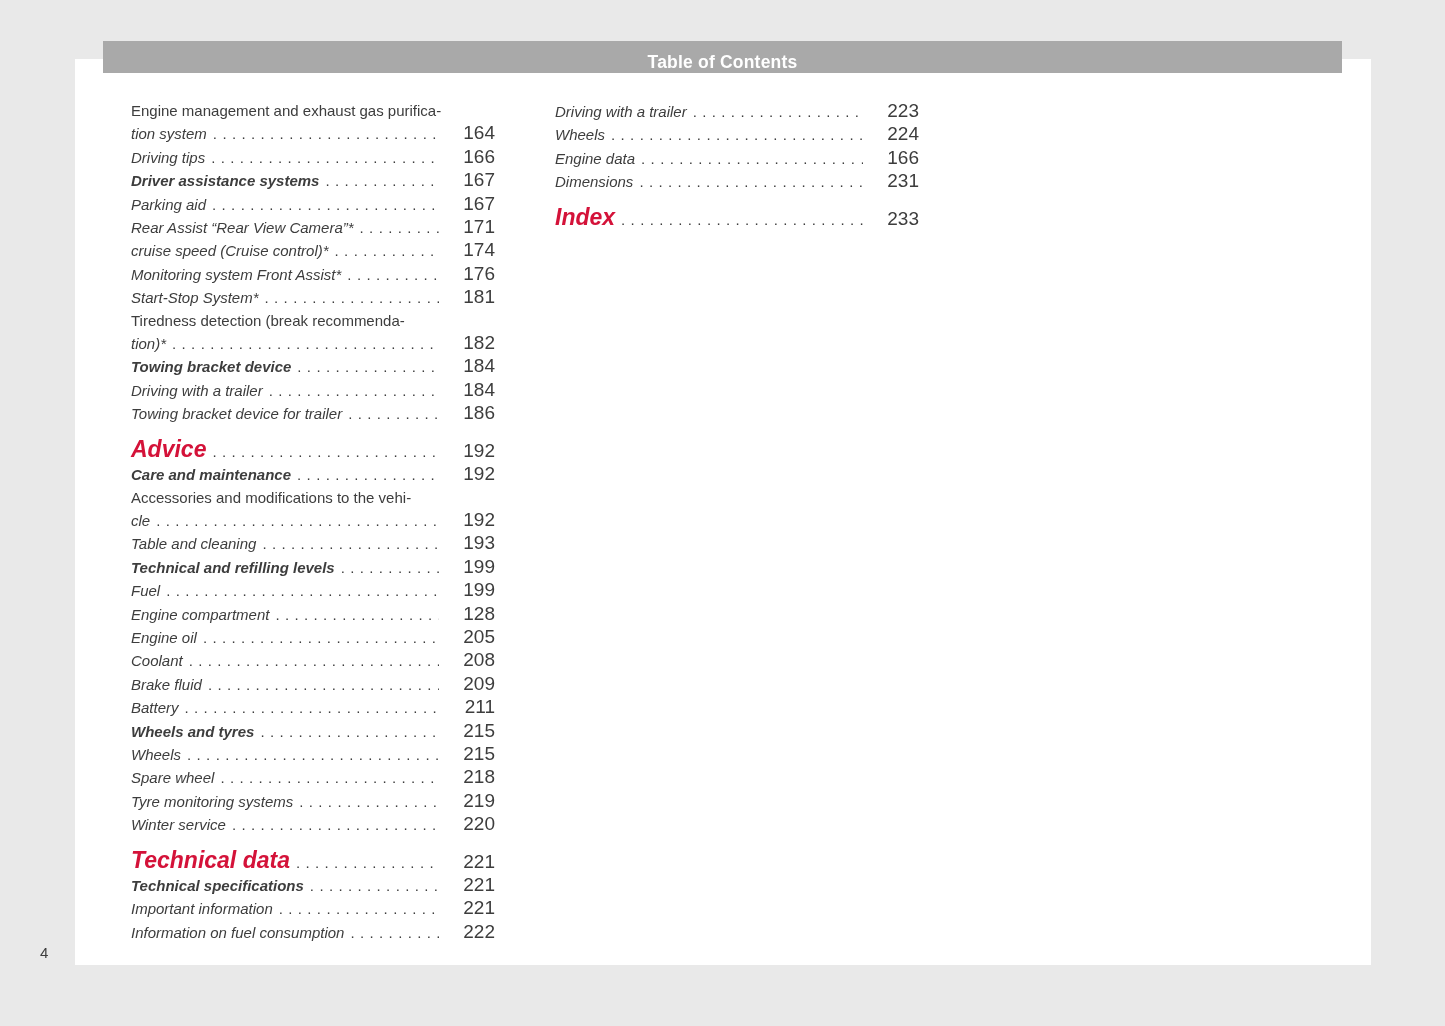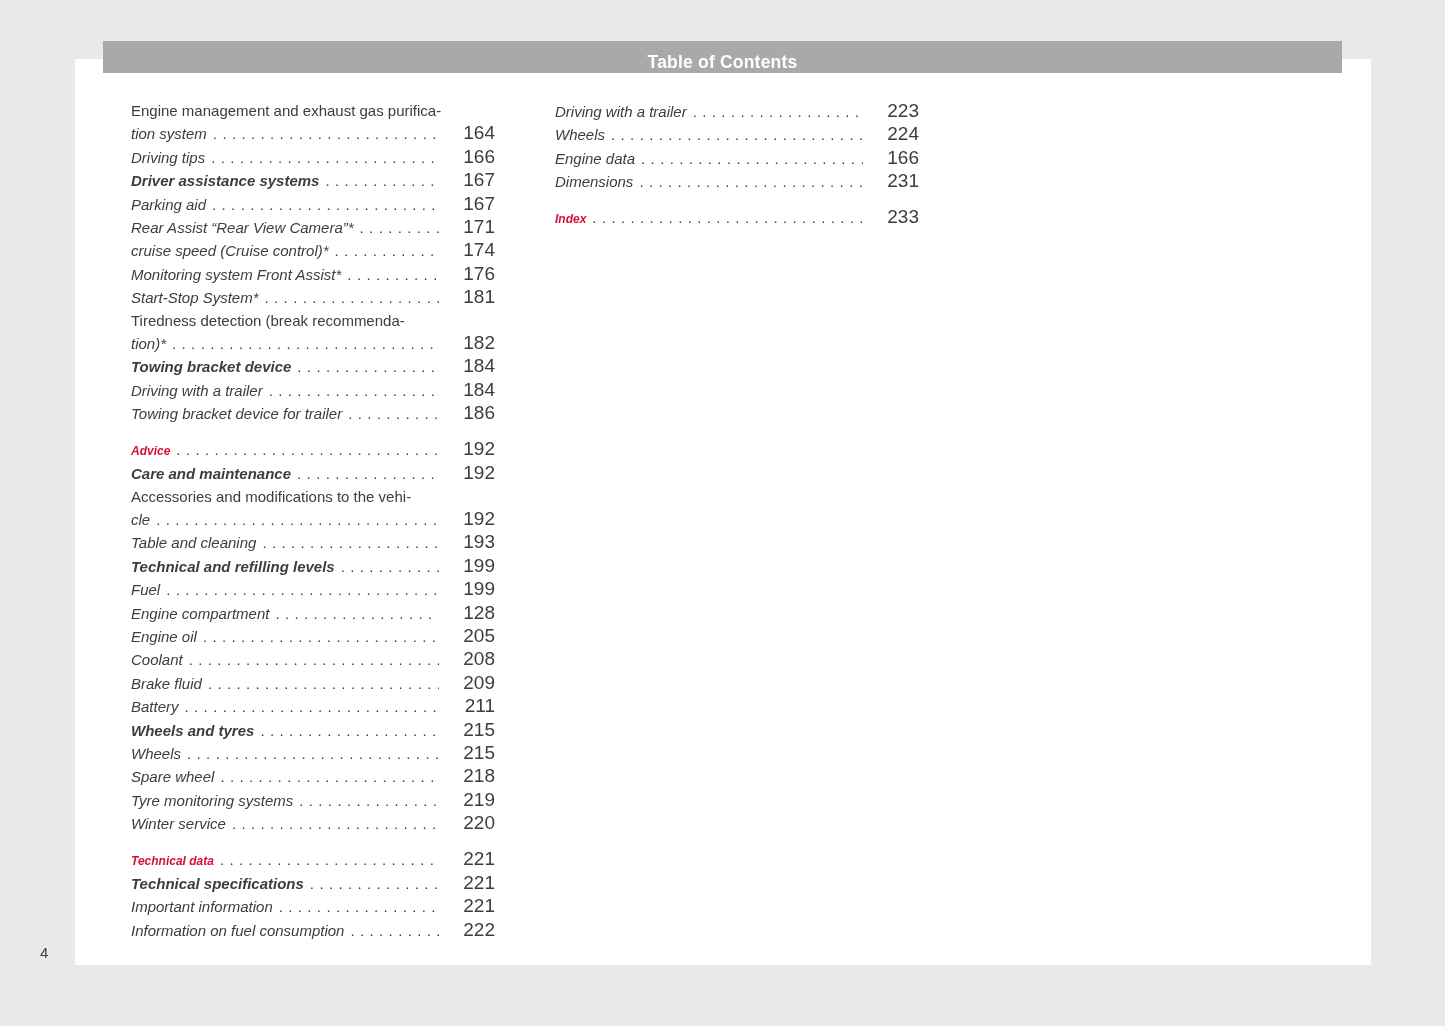--- a/index.html
+++ b/index.html
@@ -66,21 +66,21 @@
     margin-left: 28px;
   }
   .entry-row {
     display: flex;
     align-items: baseline;
   }
   .entry-row .lbl { flex: 0 0 auto; font-style: italic; }
   .style-bold .lbl { font-weight: 700; }
   .style-chapter .lbl {
     font-weight: 700;
-    font-size: 12px;
+    font-size: 23px;
     color: var(--accent);
   }
   .dots {
     flex: 1 1 auto;
     overflow: hidden;
     white-space: nowrap;
     margin-left: 6px;
     color: var(--text);
     font-weight: 400;
   }

